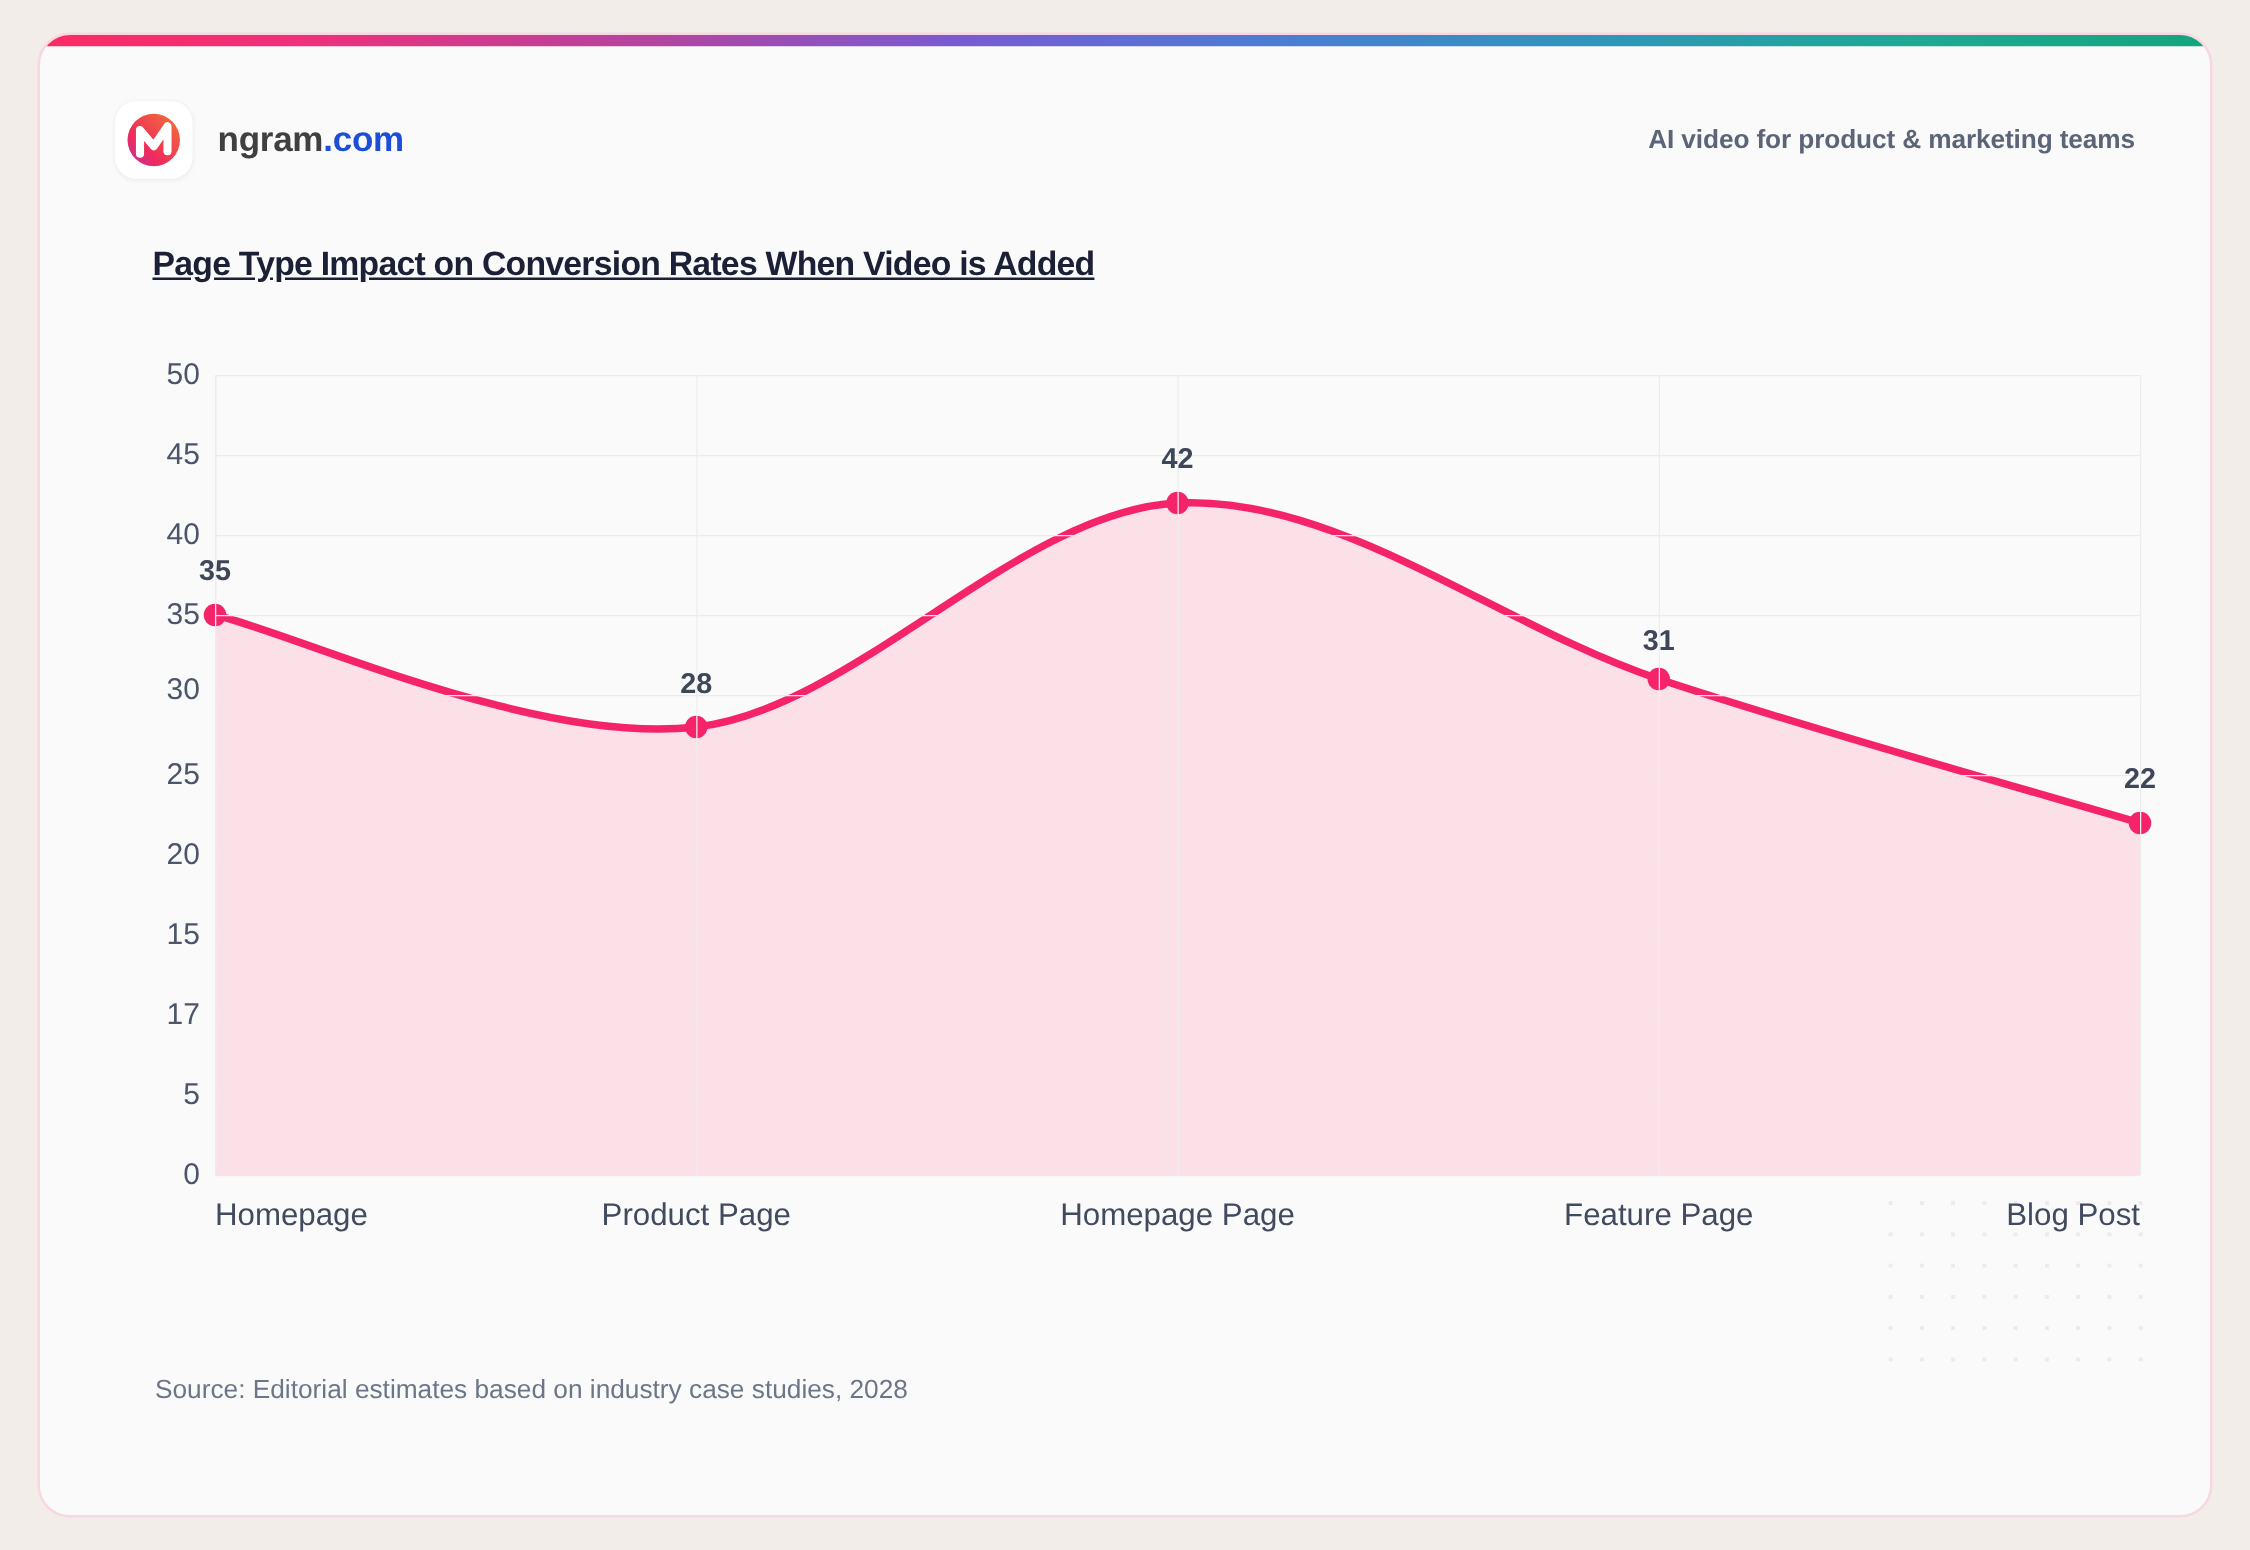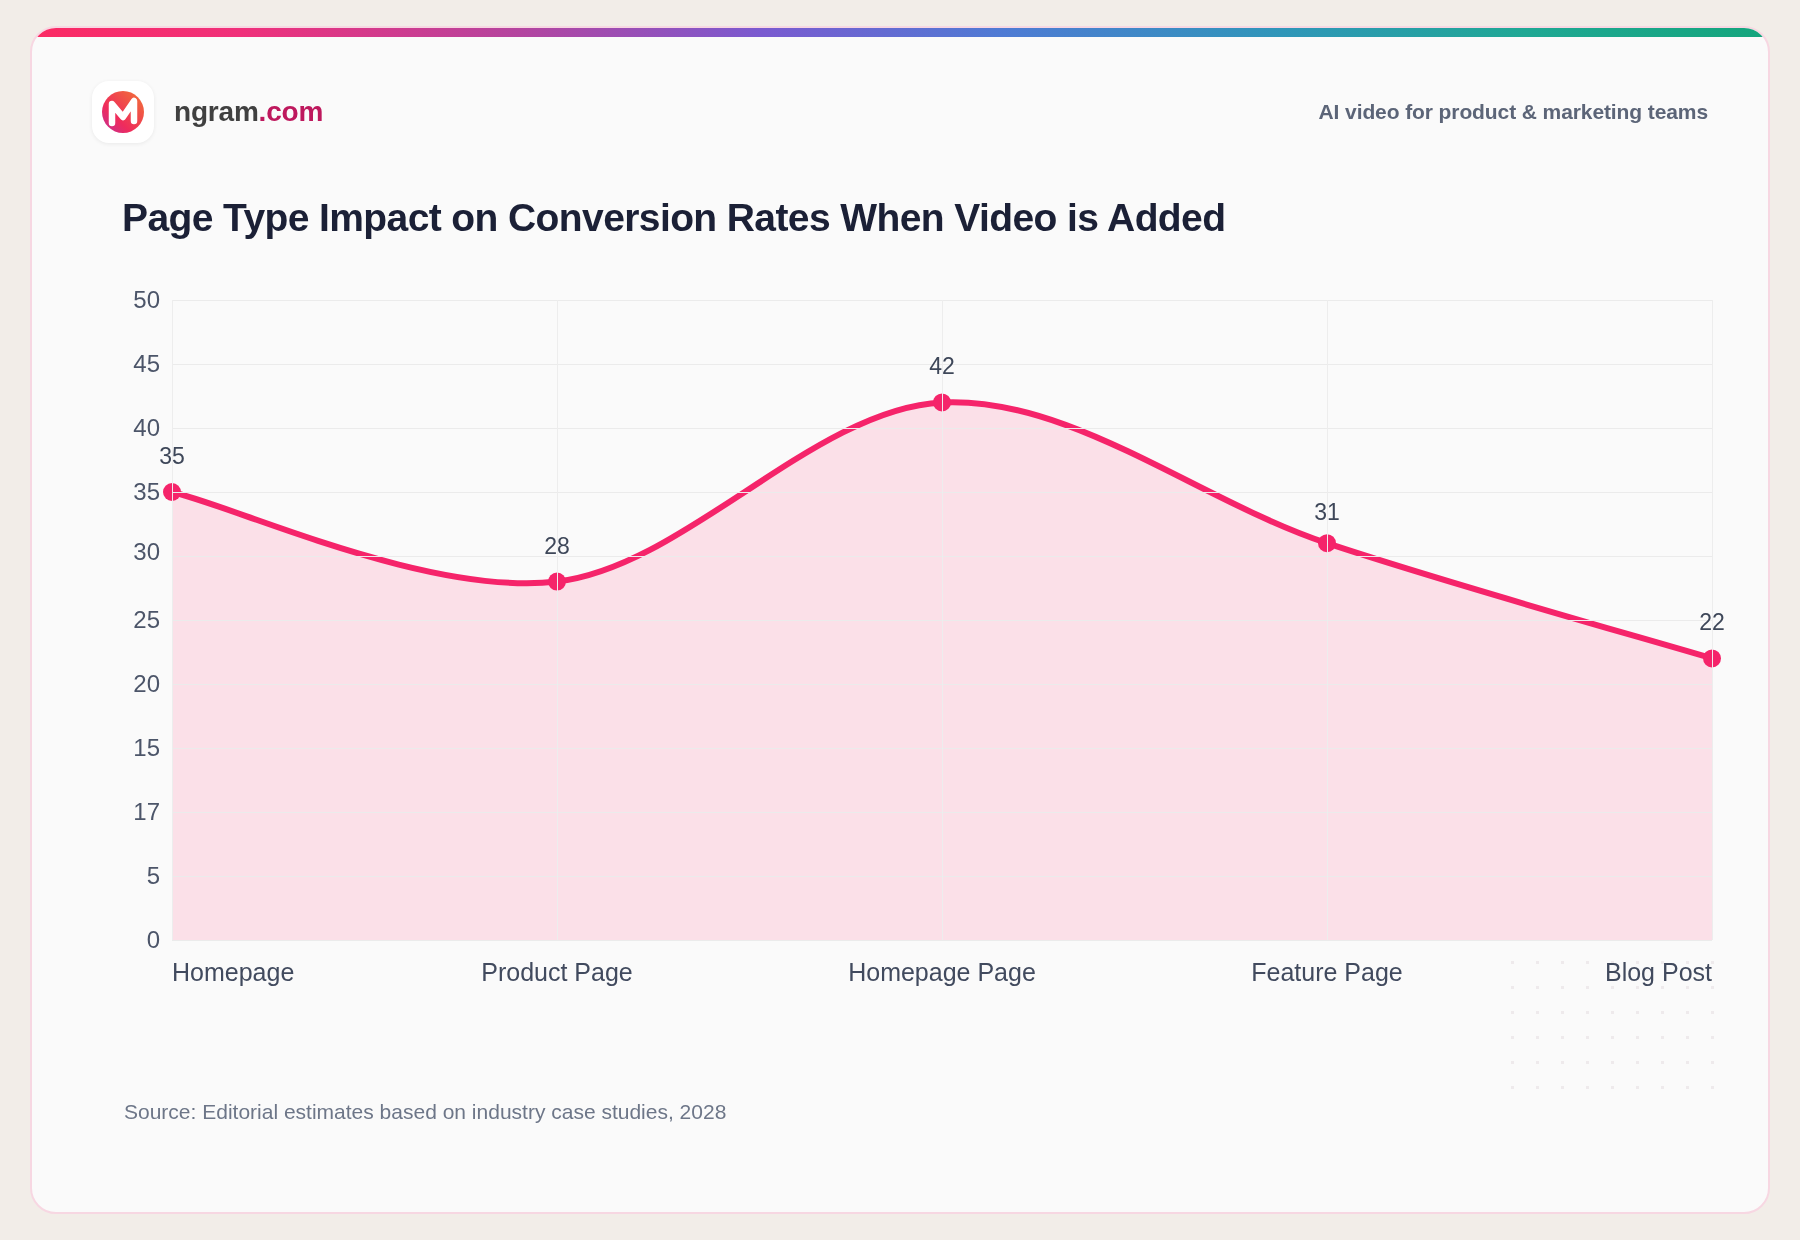--- a/index.html
+++ b/index.html
@@ -72,37 +72,38 @@
     display: flex;
     align-items: center;
     justify-content: center;
   }
   .brand-name {
     font-size: 28px;
     font-weight: bold;
     letter-spacing: -0.2px;
   }
   .brand-name .b1 { color: #404040; }
-  .brand-name .b2 { color: #be185d; }
+  .brand-name .b2 { color: #1d4ed8; }
   .tagline {
     font-size: 21px;
     font-weight: bold;
     color: #5c6578;
     letter-spacing: -0.1px;
   }
 
   
   .chart-title {
     position: absolute;
     left: 90px;
     top: 168px;
-    font-size: 39px;
+    font-size: 27px;
     font-weight: bold;
     color: #1b2036;
     letter-spacing: -0.6px;
+    text-decoration: underline;
   }
 
   
   .plot-wrap {
     position: absolute;
     left: 60px;
     top: 272px;
     width: 1620px;
     height: 700px;
   }
@@ -156,21 +157,21 @@
     left: 0;
     top: 0;
     width: 100%;
     height: 100%;
     overflow: visible;
   }
   .pt-label {
     position: absolute;
     transform: translate(-50%, -100%);
     font-size: 23px;
-    font-weight: normal;
+    font-weight: bold;
     color: #3e4759;
     white-space: nowrap;
   }
   .x-labels {
     position: absolute;
     left: 80px;
     right: 0;
     top: 658px;
     height: 40px;
   }

